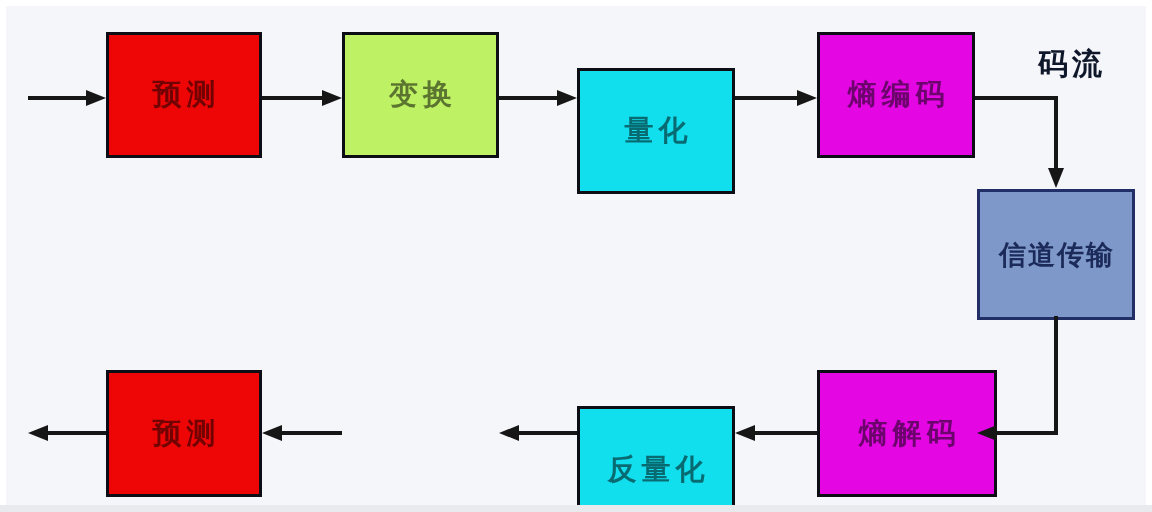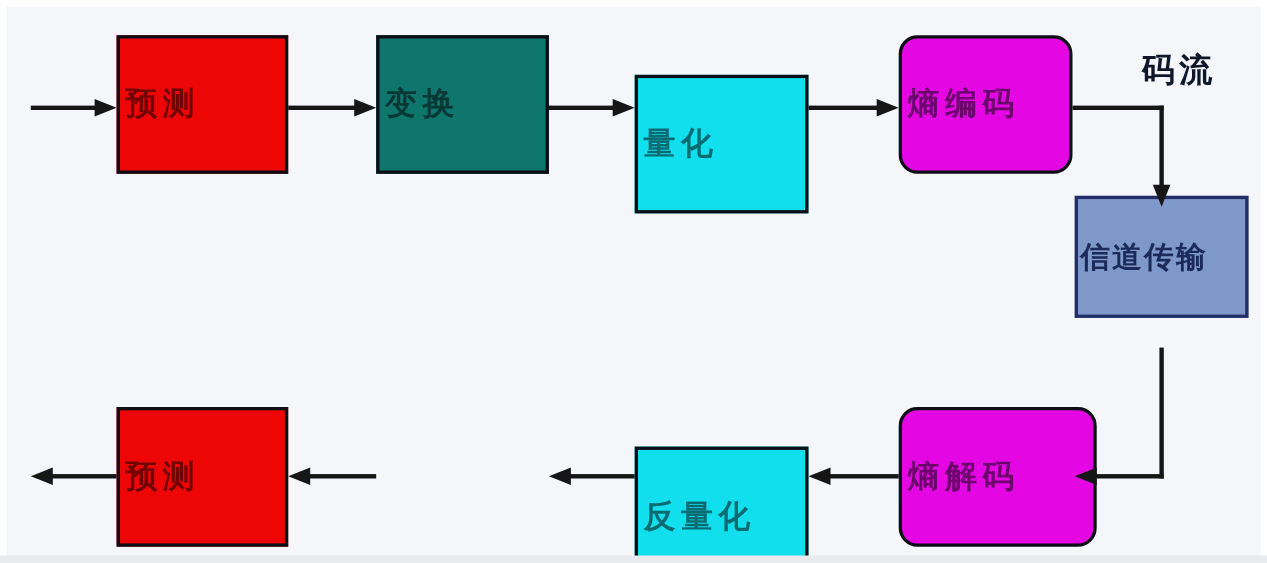--- a/index.html
+++ b/index.html
@@ -1,26 +1,26 @@
 <!DOCTYPE html>
 <html><head>
 <meta charset="utf-8">
 <style>
   html,body{margin:0;padding:0;background:#ffffff;font-family:"DejaVu Serif","Liberation Serif",serif;}
   #stage{position:relative;width:1152px;height:512px;background:#ffffff;overflow:hidden;}
   #canvas{position:absolute;left:6px;top:6px;right:6px;bottom:6px;background:#f5f6fa;}
   #bottom-band{position:absolute;left:0;right:0;bottom:0;height:7px;background:#e8eaee;}
   .node{position:absolute;box-sizing:border-box;border:3px solid #0d0d16;
-        display:flex;align-items:center;justify-content:flex-start;}
+        display:flex;align-items:center;justify-content:center;}
   .node span{font-size:29px;font-weight:700;letter-spacing:5px;text-indent:5px;
         color:rgba(0,0,0,0.52);white-space:nowrap;}
   .red{background:#ee0606;}
-  .green{background:#0f766e;}
+  .green{background:#bef264;}
   .cyan{background:#12dfee;margin-top:36px;}
-  .magenta{background:#e407e4;border-radius:17px;}
+  .magenta{background:#e407e4;}
   .blue{background:#7e99c9;border-color:#222f66;}
   .blue span{color:#1b2a58;font-size:27px;letter-spacing:2px;text-indent:2px;}
   .h{position:absolute;height:4px;background:#161616;}
   .v{position:absolute;width:4px;background:#161616;}
   .ah-r{position:absolute;width:0;height:0;border-top:8px solid transparent;
         border-bottom:8px solid transparent;border-left:20px solid #161616;}
   .ah-l{position:absolute;width:0;height:0;border-top:8px solid transparent;
         border-bottom:8px solid transparent;border-right:20px solid #161616;}
   .ah-d{position:absolute;width:0;height:0;border-left:8px solid transparent;
         border-right:8px solid transparent;border-top:20px solid #161616;}
@@ -39,21 +39,21 @@
   <div class="node green" style="left:342px;top:32px;width:157px;height:126px">
     <span>变换</span>
   </div>
   <div class="node cyan" style="left:577px;top:32px;width:158px;height:126px">
     <span>量化</span>
   </div>
   <div class="node magenta" style="left:817px;top:32px;width:158px;height:126px">
     <span>熵编码</span>
   </div>
 
-  <div class="node blue" style="left:977px;top:178px;width:158px;height:111px">
+  <div class="node blue" style="left:977px;top:189px;width:158px;height:131px">
     <span>信道传输</span>
   </div>
 
   <div class="node red" style="left:106px;top:370px;width:156px;height:127px">
     <span>预测</span>
   </div>
   <div class="node cyan" style="left:577px;top:370px;width:158px;height:127px">
     <span>反量化</span>
   </div>
   <div class="node magenta" style="left:817px;top:370px;width:180px;height:127px">

